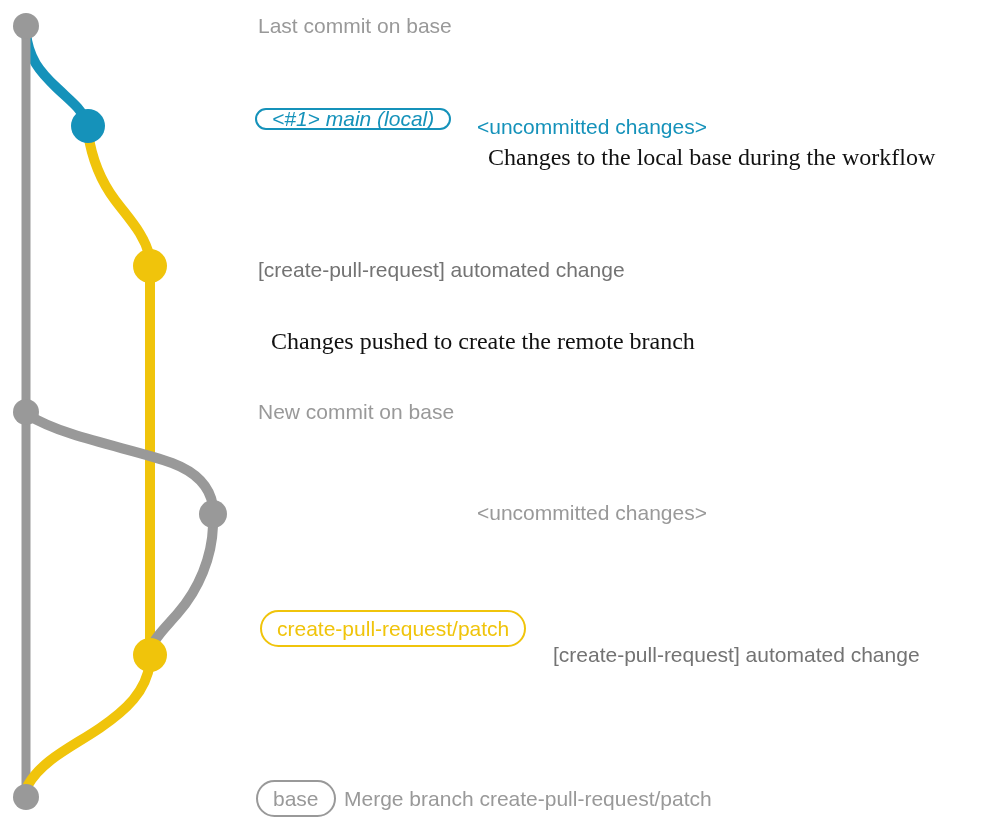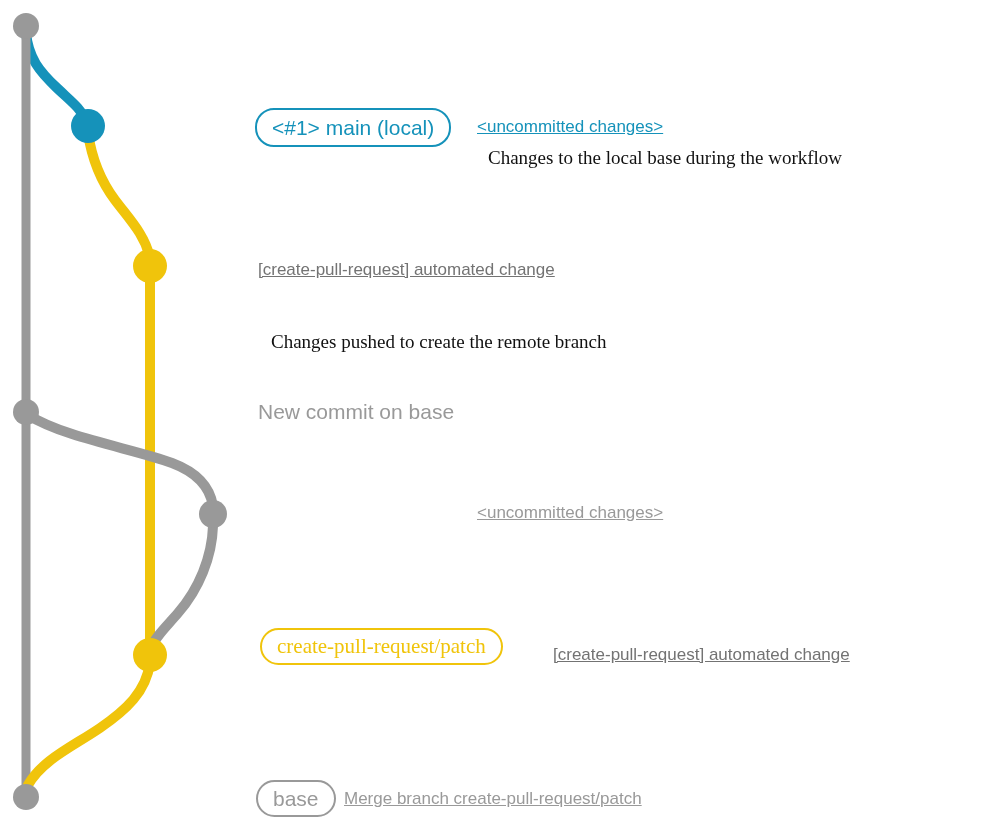--- a/index.html
+++ b/index.html
@@ -39,32 +39,31 @@
     white-space: nowrap;
     padding: 0 15px;
     box-sizing: border-box;
     background: #ffffff;
   }
   .pill.blue   { border-color: #1592BA; color: #1592BA; }
   .pill.gray   { border-color: #999999; color: #999999; }
   .pill.yellow { border-color: #F0C40B; color: #F0C40B; }
   .status {
     position: absolute;
-    font-size: 17px;
+    font-size: 21px;
     line-height: 25px;
     white-space: nowrap;
-    text-decoration: underline;
   }
   .status.blue   { color: #1592BA; }
   .status.gray   { color: #999999; }
   .status.yellow { color: #737373; }
   .desc {
     position: absolute;
     font-family: "Liberation Serif", serif;
-    font-size: 19px;
+    font-size: 24px;
     line-height: 23px;
     color: #111111;
     white-space: nowrap;
   }
 </style>
 </head>
 <body>
 
 <div class="canvas">
 
@@ -86,31 +85,32 @@
 
     <circle cx="26" cy="26" r="13" fill="#999999"></circle>
     <circle cx="88" cy="126" r="17" fill="#1592BA"></circle>
     <circle cx="150" cy="266" r="17" fill="#F0C40B"></circle>
     <circle cx="26" cy="412" r="13" fill="#999999"></circle>
     <circle cx="213" cy="514" r="14" fill="#999999"></circle>
     <circle cx="150" cy="655" r="17" fill="#F0C40B"></circle>
     <circle cx="26" cy="797" r="13" fill="#999999"></circle>
   </svg>
 
+  <div class="note" style="left:258px; top:13px;">Last commit on base</div>
 
-  <div class="pill blue" style="left:255px; top:108px; height:39px;">&lt;#1&gt; main (local)</div>
+  <div class="pill blue" style="left:255px; top:108px; height:22px;font-style:italic;">&lt;#1&gt; main (local)</div>
   <div class="status blue" style="left:477px; top:114px;">&lt;uncommitted changes&gt;</div>
   <div class="desc" style="left:488px; top:146px;">Changes to the local base during the workflow</div>
 
   <div class="status yellow" style="left:258px; top:257px;">[create-pull-request] automated change</div>
   <div class="desc" style="left:271px; top:289px;margin-top:41px;">Changes pushed to create the remote branch</div>
 
   <div class="note" style="left:258px; top:399px;">New commit on base</div>
 
   <div class="status gray" style="left:477px; top:500px;">&lt;uncommitted changes&gt;</div>
 
-  <div class="pill yellow" style="left:260px; top:628px; height:37px;font-family:Liberation Serif, serif;">create-pull-request/patch</div>
+  <div class="pill yellow" style="left:260px; top:610px; height:37px;">create-pull-request/patch</div>
   <div class="status yellow" style="left:553px; top:642px;">[create-pull-request] automated change</div>
 
   <div class="pill gray" style="left:256px; top:780px; height:37px;">base</div>
   <div class="status gray" style="left:344px; top:786px;">Merge branch create-pull-request/patch</div>
 
 </div>
 
 </body></html>

